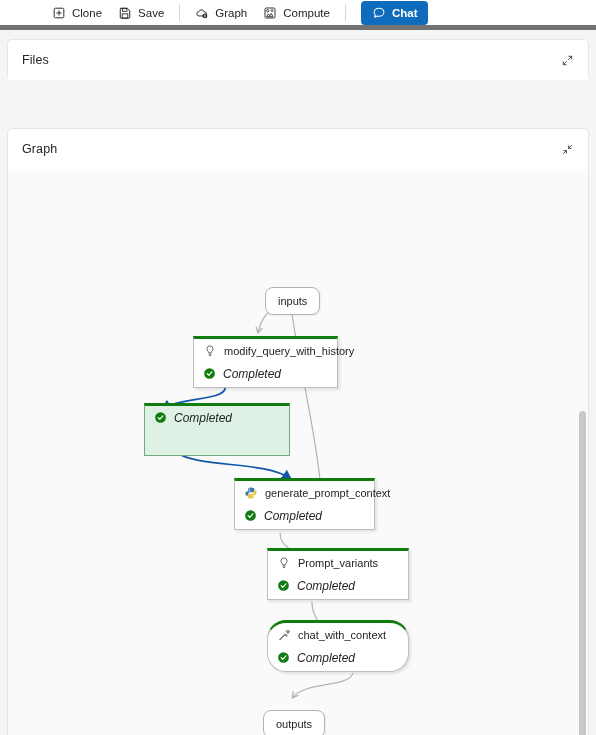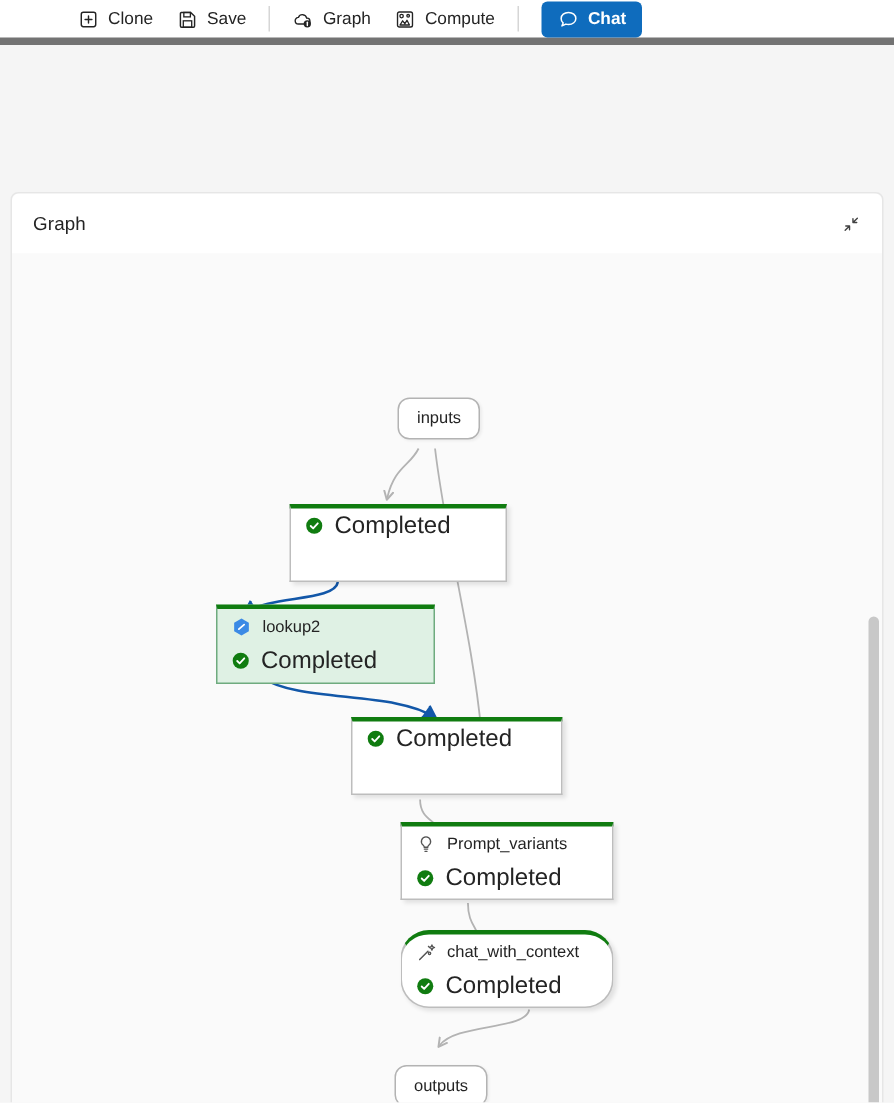--- a/index.html
+++ b/index.html
@@ -132,23 +132,24 @@
     height: 23px;
     padding-left: 9px;
     gap: 7px;
   }
   .gnode-title {
     font-size: 11px;
     color: #242424;
     white-space: nowrap;
   }
   .gnode-status {
-    font-size: 16px;
-    color: #242424;
-    white-space: nowrap;
+    font-size: 12px;
+    color: #242424;
+    white-space: nowrap;
+    font-style: italic;
   }
   .nico { width: 14px; height: 14px; flex: none; display: block; }
   .sico { width: 13px; height: 13px; flex: none; display: block; }
 
   
   .gcap {
     position: absolute;
     display: flex; align-items: center; justify-content: center;
     height: 28px;
     padding: 0 12px;
@@ -227,20 +228,31 @@
 
     <div class="chat-btn">
       <svg class="tb-ico" viewBox="0 0 16 16">
         <path d="M8 2.6c3.2 0 5.6 2 5.6 4.6S11.2 11.8 8 11.8c-.7 0-1.4-.1-2-.3l-3 1.4.9-2.3A4.4 4.4 0 0 1 2.4 7.2C2.4 4.6 4.8 2.6 8 2.6z" fill="none" stroke="#ffffff" stroke-width="1.15" stroke-linejoin="round"></path>
       </svg>
       <span>Chat</span>
     </div>
 
   </div>
 
+  <div class="panel panel-files">
+    <div class="panel-head">
+      <span class="panel-title">Files</span>
+      <div class="panel-act">
+        <svg width="13" height="13" viewBox="0 0 16 16">
+          <path d="M9.6 2.8h3.6v3.6M13.2 2.8L9.3 6.7" fill="none" stroke="#424242" stroke-width="1.15" stroke-linecap="round" stroke-linejoin="round"></path>
+          <path d="M6.4 13.2H2.8V9.6M2.8 13.2l3.9-3.9" fill="none" stroke="#424242" stroke-width="1.15" stroke-linecap="round" stroke-linejoin="round"></path>
+        </svg>
+      </div>
+    </div>
+  </div>
 
   <div class="panel panel-graph">
     <div class="panel-head">
       <span class="panel-title">Graph</span>
       <div class="panel-act">
         <svg width="13" height="13" viewBox="0 0 16 16">
           <path d="M13 3l-3.6 3.6M9.4 3.5v3.1h3.1" fill="none" stroke="#424242" stroke-width="1.15" stroke-linecap="round" stroke-linejoin="round"></path>
           <path d="M3 13l3.6-3.6M6.6 12.5V9.4H3.5" fill="none" stroke="#424242" stroke-width="1.15" stroke-linecap="round" stroke-linejoin="round"></path>
         </svg>
       </div>
@@ -266,52 +278,59 @@
 
         <path d="M168,283 C190,299 258,292 282,309" fill="none" stroke="#1257a8" stroke-width="1.7" marker-end="url(#ah-b)"></path>
 
         <path d="M273,364 C273,379 286,377 288,389" fill="none" stroke="#b3b3b3" stroke-width="1.2" marker-end="url(#ah-g)"></path>
 
         <path d="M305,433 C305,448 312,449 313,459" fill="none" stroke="#b3b3b3" stroke-width="1.2" marker-end="url(#ah-g)"></path>
 
         <path d="M346,504 C344,518 297,513 286,528" fill="none" stroke="#b3b3b3" stroke-width="1.2" marker-end="url(#ah-g)"></path>
       </svg>
 
-      <div class="gcap" style="left:257px; top:96px;align-items:center;">
+      <div class="gcap" style="left:257px; top:118px;align-items:center;">
         <span>inputs</span>
       </div>
 
       <div class="gnode" style="left:185px; top:167px; width:145px; height:52px;">
         <div class="gnode-row">
+          <svg class="nico" viewBox="0 0 16 16">
+            <path d="M8 2.2a3.5 3.5 0 0 1 2.1 6.3c-.5.4-.8 1-.8 1.6H6.7c0-.6-.3-1.2-.8-1.6A3.5 3.5 0 0 1 8 2.2z" fill="none" stroke="#555" stroke-width="1"></path>
+            <path d="M6.7 11.5h2.6M7.2 13.2h1.6" stroke="#555" stroke-width="1" stroke-linecap="round"></path>
+          </svg>
+          <span class="gnode-title">modify_query_with_history</span>
+        </div>
+        <div class="gnode-row">
           <svg class="sico" viewBox="0 0 16 16">
             <circle cx="8" cy="8" r="6.6" fill="#107c10"></circle>
             <path d="M5.1 8.2l2 2 3.8-4.2" fill="none" stroke="#ffffff" stroke-width="1.5" stroke-linecap="round" stroke-linejoin="round"></path>
           </svg>
           <span class="gnode-status">Completed</span>
         </div>
       </div>
 
       <div class="gnode selected" style="left:136px; top:234px; width:146px; height:53px;">
         <div class="gnode-row">
+          <svg class="sico" viewBox="0 0 16 16">
+            <circle cx="8" cy="8" r="6.6" fill="#107c10"></circle>
+            <path d="M5.1 8.2l2 2 3.8-4.2" fill="none" stroke="#ffffff" stroke-width="1.5" stroke-linecap="round" stroke-linejoin="round"></path>
+          </svg>
+          <span class="gnode-status">Completed</span>
+        </div>
+      </div>
+
+      <div class="gnode" style="left:226px; top:309px; width:141px; height:52px;">
+        <div class="gnode-row">
           <svg class="nico" viewBox="0 0 16 16">
-            <path d="M8 1.6l5.6 3.2v6.4L8 14.4 2.4 11.2V4.8z" fill="#3b8ae5"></path>
-            <path d="M6 9.6l4-3.4" stroke="#ffffff" stroke-width="1.4" stroke-linecap="round"></path>
-          </svg>
-          <span class="gnode-title">lookup2</span>
-        </div>
-        <div class="gnode-row">
-          <svg class="sico" viewBox="0 0 16 16">
-            <circle cx="8" cy="8" r="6.6" fill="#107c10"></circle>
-            <path d="M5.1 8.2l2 2 3.8-4.2" fill="none" stroke="#ffffff" stroke-width="1.5" stroke-linecap="round" stroke-linejoin="round"></path>
-          </svg>
-          <span class="gnode-status">Completed</span>
-        </div>
-      </div>
-
-      <div class="gnode" style="left:226px; top:309px; width:141px; height:52px;">
+            <path d="M7.9 1.6c-2 0-3.2.7-3.2 2.1v1.6h3.4v.6H3.8C2.4 5.9 1.6 7 1.6 8.6c0 1.6.7 2.6 2 2.6h1.1V9.5c0-1.3 1-2.3 2.4-2.3h2.7c1.2 0 2-.9 2-2V3.7c0-1.3-1.1-2.1-3.9-2.1zM6.3 2.8a.62.62 0 1 1 0 1.24.62.62 0 0 1 0-1.24z" fill="#3b78b0"></path>
+            <path d="M8.1 14.4c2 0 3.2-.7 3.2-2.1v-1.6H7.9v-.6h4.3c1.4 0 2.2-1.1 2.2-2.7 0-1.6-.7-2.6-2-2.6h-1.1v1.7c0 1.3-1 2.3-2.4 2.3H6.2c-1.2 0-2 .9-2 2v1.5c0 1.3 1.1 2.1 3.9 2.1zm1.6-1.2a.62.62 0 1 1 0-1.24.62.62 0 0 1 0 1.24z" fill="#e9c547"></path>
+          </svg>
+          <span class="gnode-title">generate_prompt_context</span>
+        </div>
         <div class="gnode-row">
           <svg class="sico" viewBox="0 0 16 16">
             <circle cx="8" cy="8" r="6.6" fill="#107c10"></circle>
             <path d="M5.1 8.2l2 2 3.8-4.2" fill="none" stroke="#ffffff" stroke-width="1.5" stroke-linecap="round" stroke-linejoin="round"></path>
           </svg>
           <span class="gnode-status">Completed</span>
         </div>
       </div>
 
       <div class="gnode" style="left:259px; top:379px; width:142px; height:52px;text-align:center;">

